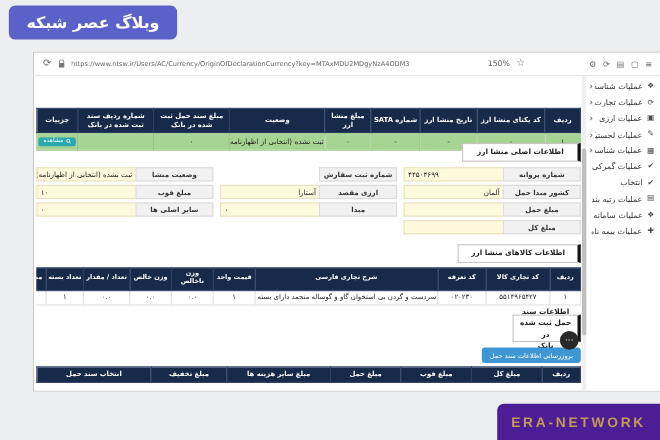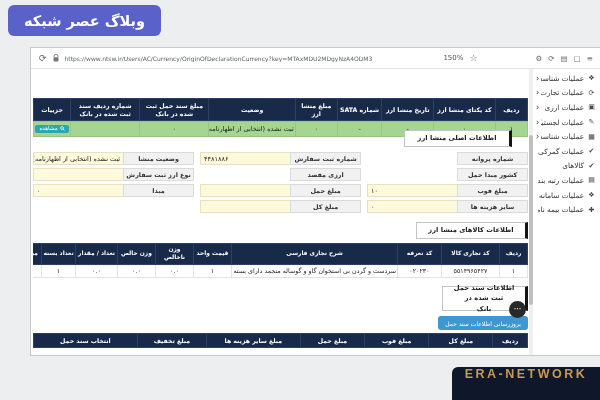--- a/index.html
+++ b/index.html
@@ -70,22 +70,22 @@
 
   .updbtn { position:absolute; top:247px; right:0; background:#3e97d3; color:#fff; font-size:6px;
     padding:3.5px 7px; border-radius:3px; border:none; cursor:pointer; font-family:inherit; }
 
   .tblwrap3 { position:absolute; top:264px; right:0; left:0; }
 
   .chat-fab { position:absolute; left:478px; top:232px; width:17px; height:17px; border-radius:50%;
     background:#282828; color:#fff; font-size:8px; display:flex; align-items:center; justify-content:center;
     cursor:pointer; z-index:5; }
 
-  .watermark { position:absolute; right:0; bottom:0; width:148px; height:33px; background:#0f172a;
-    border-radius:6px 0 0 0; display:flex; justify-content:center;
+  .watermark { position:absolute; right:0; bottom:0; width:148px; height:33px; background:#4c1d95;
+    border-radius:6px 0 0 0; display:flex; align-items:center; justify-content:center;
     color:#c49a55; font-size:12.5px; letter-spacing:2.5px; font-family:"Liberation Sans", sans-serif; font-weight:600; }
 
   .lock-svg, .mag-svg { display:block; }
 </style>
 </head>
 <body>
 
 <div class="stage">
 
   <div class="brand-badge">
@@ -145,21 +145,21 @@
               <span class="mi-lb">عملیات شناسه رهگیری</span>
               <span class="mi-ch">‹</span>
             </div>
           <div class="mi">
               <span class="mi-ic">✔</span>
               <span class="mi-lb">عملیات گمرکی</span>
               <span class="mi-ch"></span>
             </div>
           <div class="mi">
               <span class="mi-ic">✔</span>
-              <span class="mi-lb">کالاهای</span>
+              <span class="mi-lb">انتخاب</span>
               <span class="mi-ch"></span>
             </div>
           <div class="mi">
               <span class="mi-ic">▤</span>
               <span class="mi-lb">عملیات رتبه بندی و مالی</span>
               <span class="mi-ch"></span>
             </div>
           <div class="mi">
               <span class="mi-ic">❖</span>
               <span class="mi-lb">عملیات سامانه ۱۲۴</span>
@@ -232,63 +232,61 @@
                         <line x1="3.7" y1="3.7" x2="5.3" y2="5.3" stroke="#fff" stroke-width="0.9"></line>
                       </svg>
                   <span>مشاهده</span>
                 </span>
               </td>
             </tr>
           </tbody>
             </table>
         </div>
 
-        <div class="secbox" style="top:61px; right:16px; width:108px; height:17px;">
+        <div class="secbox" style="top:61px; right:0; width:108px; height:17px;">
           <span>اطلاعات اصلی منشا ارز</span>
         </div>
 
         <div class="formgrid">
           <div class="fpair">
               <div class="flabel">شماره پروانه</div>
+              <div class="fval num">۴۴۵۰۴۶۹۹</div>
             </div>
           <div class="fpair">
               <div class="flabel">شماره ثبت سفارش</div>
-              <div class="fval num">۴۴۸۱۸۸۶</div>
             </div>
           <div class="fpair">
               <div class="flabel">وضعیت منشا</div>
               <div class="fval">ثبت نشده (انتخابی از اظهارنامه)</div>
             </div>
 
           <div class="fpair">
               <div class="flabel">کشور مبدا حمل</div>
+              <div class="fval">آلمان</div>
             </div>
           <div class="fpair">
               <div class="flabel">ارزی مقصد</div>
-            </div>
-
-          <div class="fpair">
-              <div class="flabel">نوع ارز ثبت سفارش</div>
-              <div class="fval"></div>
-            </div>
+              <div class="fval">آستارا</div>
+            </div>
+
           <div class="fpair">
               <div class="flabel">مبلغ فوب</div>
               <div class="fval num">۱۰</div>
             </div>
           <div class="fpair">
               <div class="flabel">مبلغ حمل</div>
               <div class="fval"></div>
             </div>
 
           <div class="fpair">
               <div class="flabel">مبدا</div>
               <div class="fval num">۰</div>
             </div>
           <div class="fpair">
-              <div class="flabel">سایر هزینه ها</div>
+              <div class="flabel">سایر اصلی ها</div>
               <div class="fval num">۰</div>
             </div>
           <div class="fpair">
               <div class="flabel">مبلغ کل</div>
               <div class="fval"></div>
             </div>
         </div>
 
         <div class="secbox" style="top:153px; right:0; width:112px; height:17px;">
           <span>اطلاعات کالاهای منشا ارز</span>
@@ -330,21 +328,21 @@
               <td>۰.۰</td>
               <td>۰.۰</td>
               <td>۰.۰</td>
               <td>۱</td>
               <td>۱۰</td>
             </tr>
           </tbody>
             </table>
         </div>
 
-        <div class="secbox" style="top:217px; right:0; width:86px; height:25px;">
+        <div class="secbox" style="top:217px; right:0; width:62px; height:25px;">
           <span>اطلاعات سند حمل ثبت شده در</span>
           <span>بانک</span>
         </div>
 
         <button class="updbtn">بروزرسانی اطلاعات سند حمل</button>
 
         <div class="tblwrap3">
           <table class="tbl">
             <colgroup>
                 <col style="width:7%">

